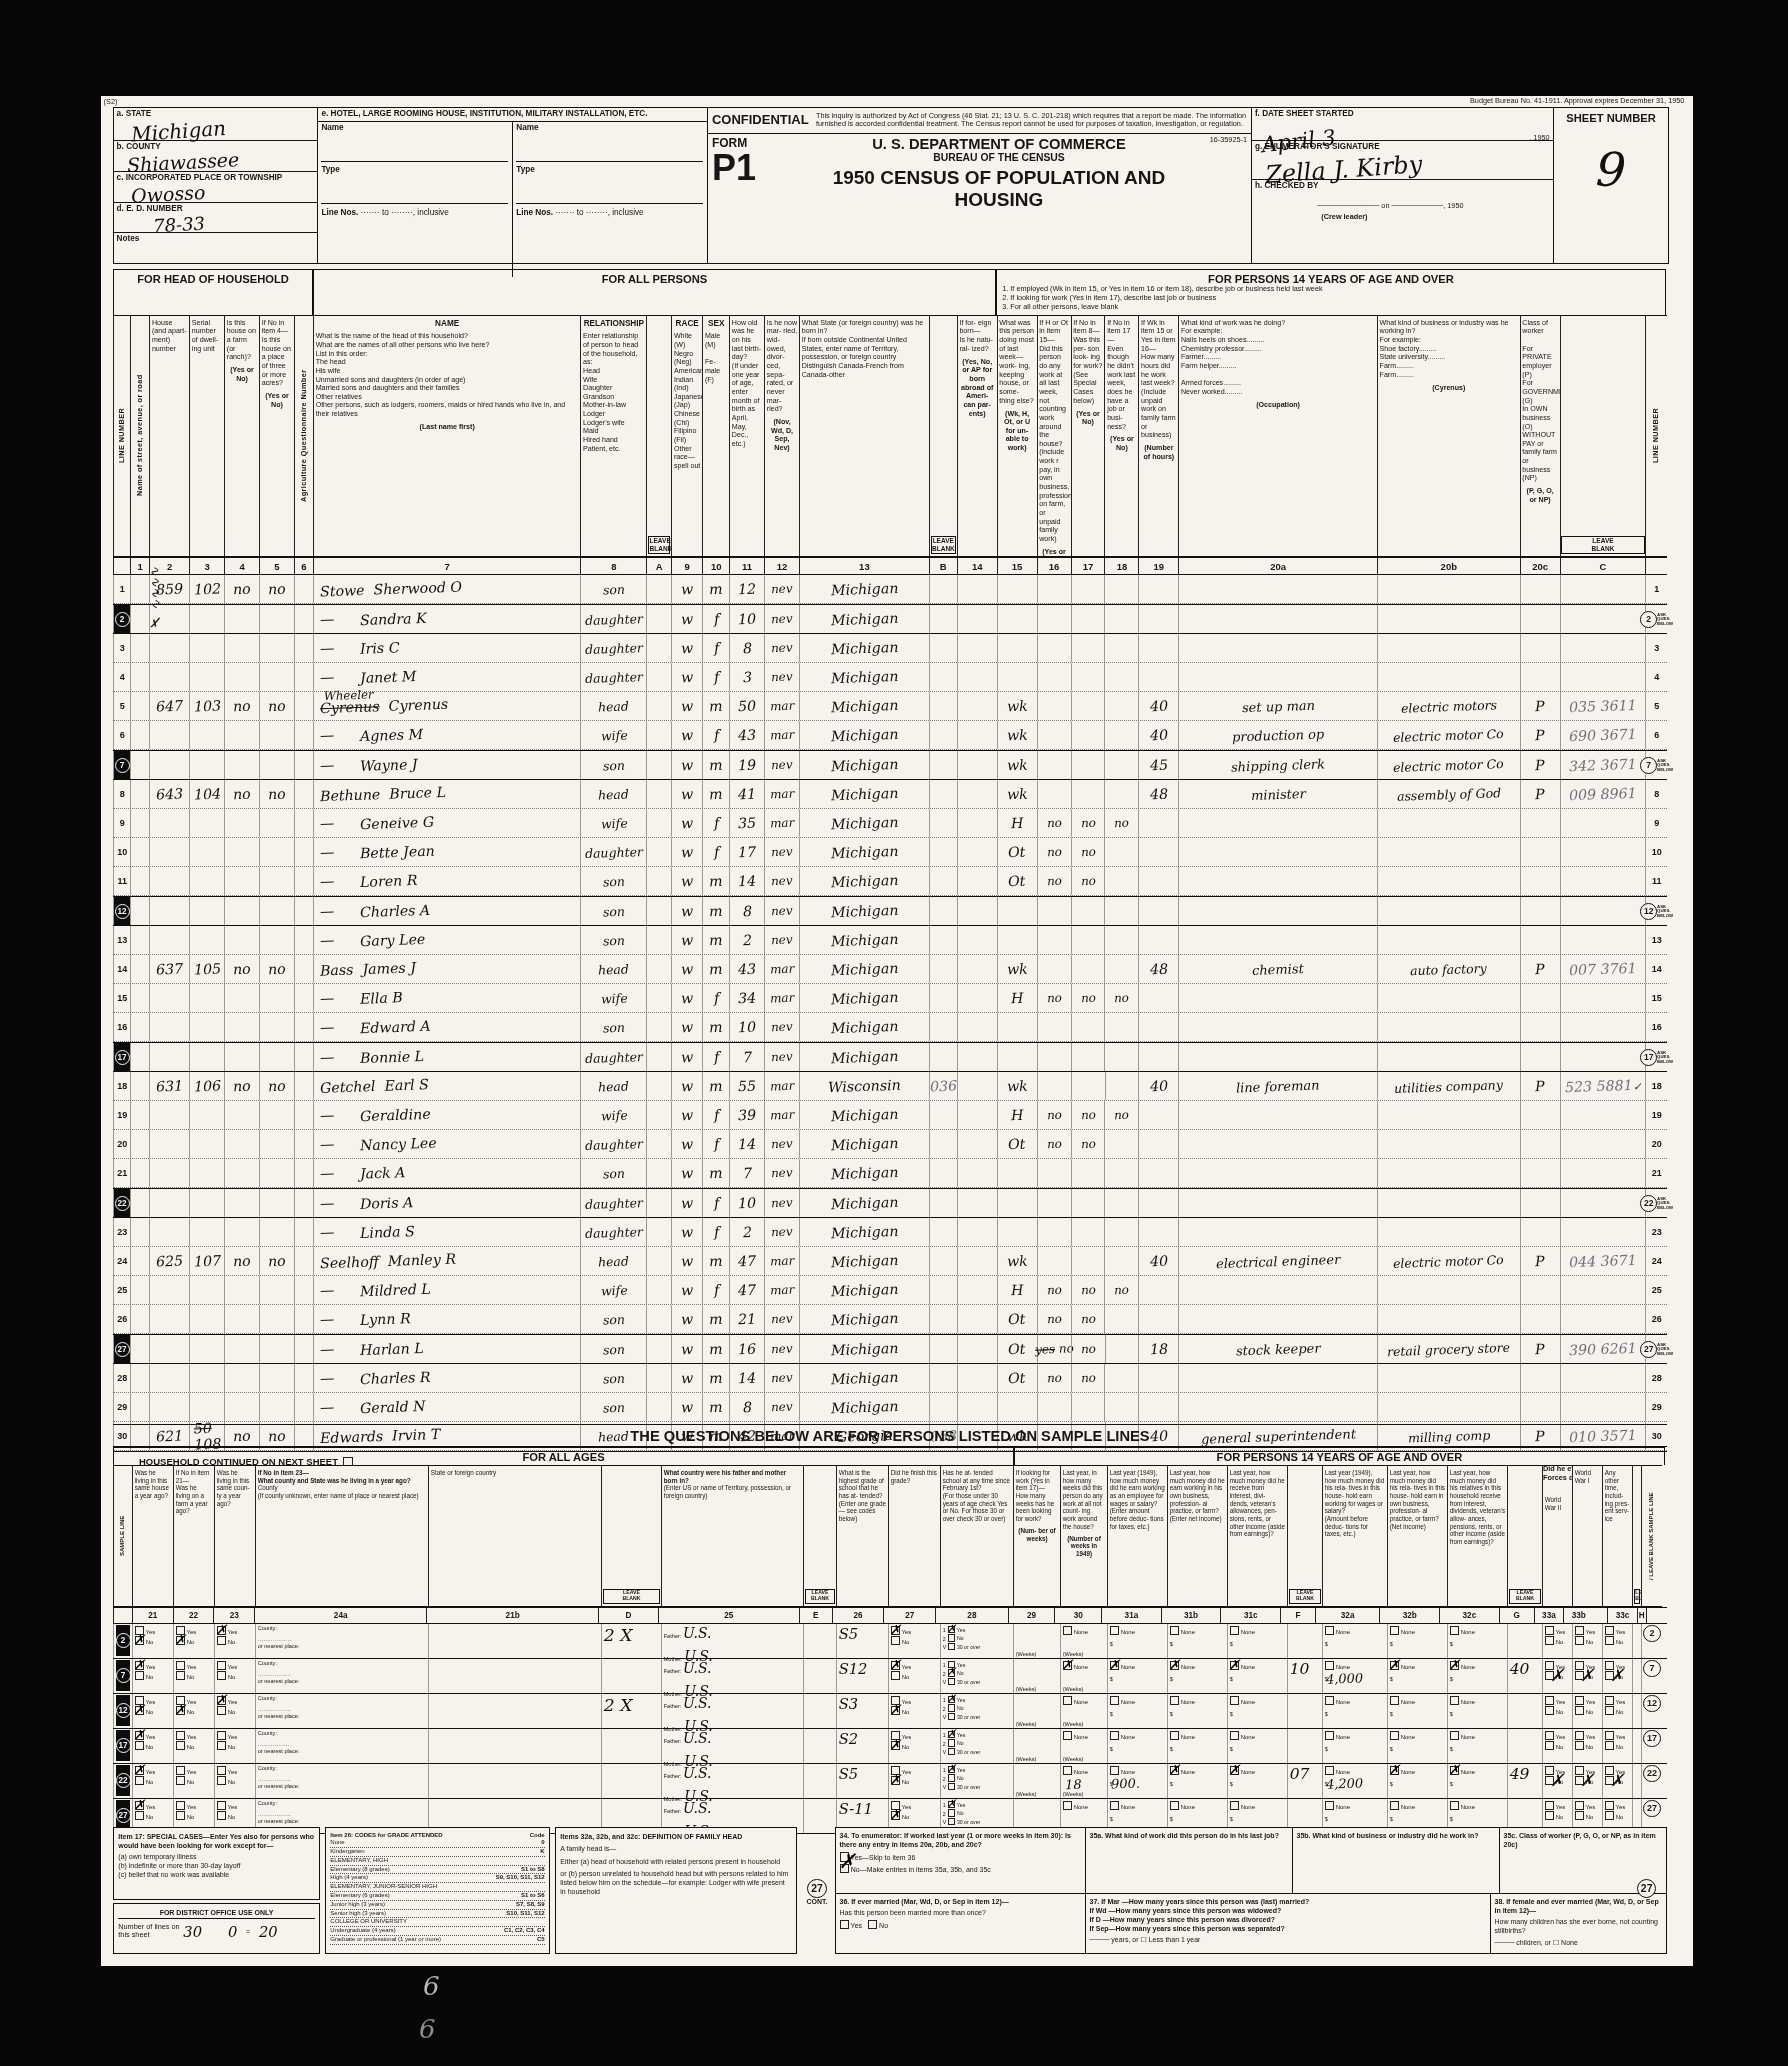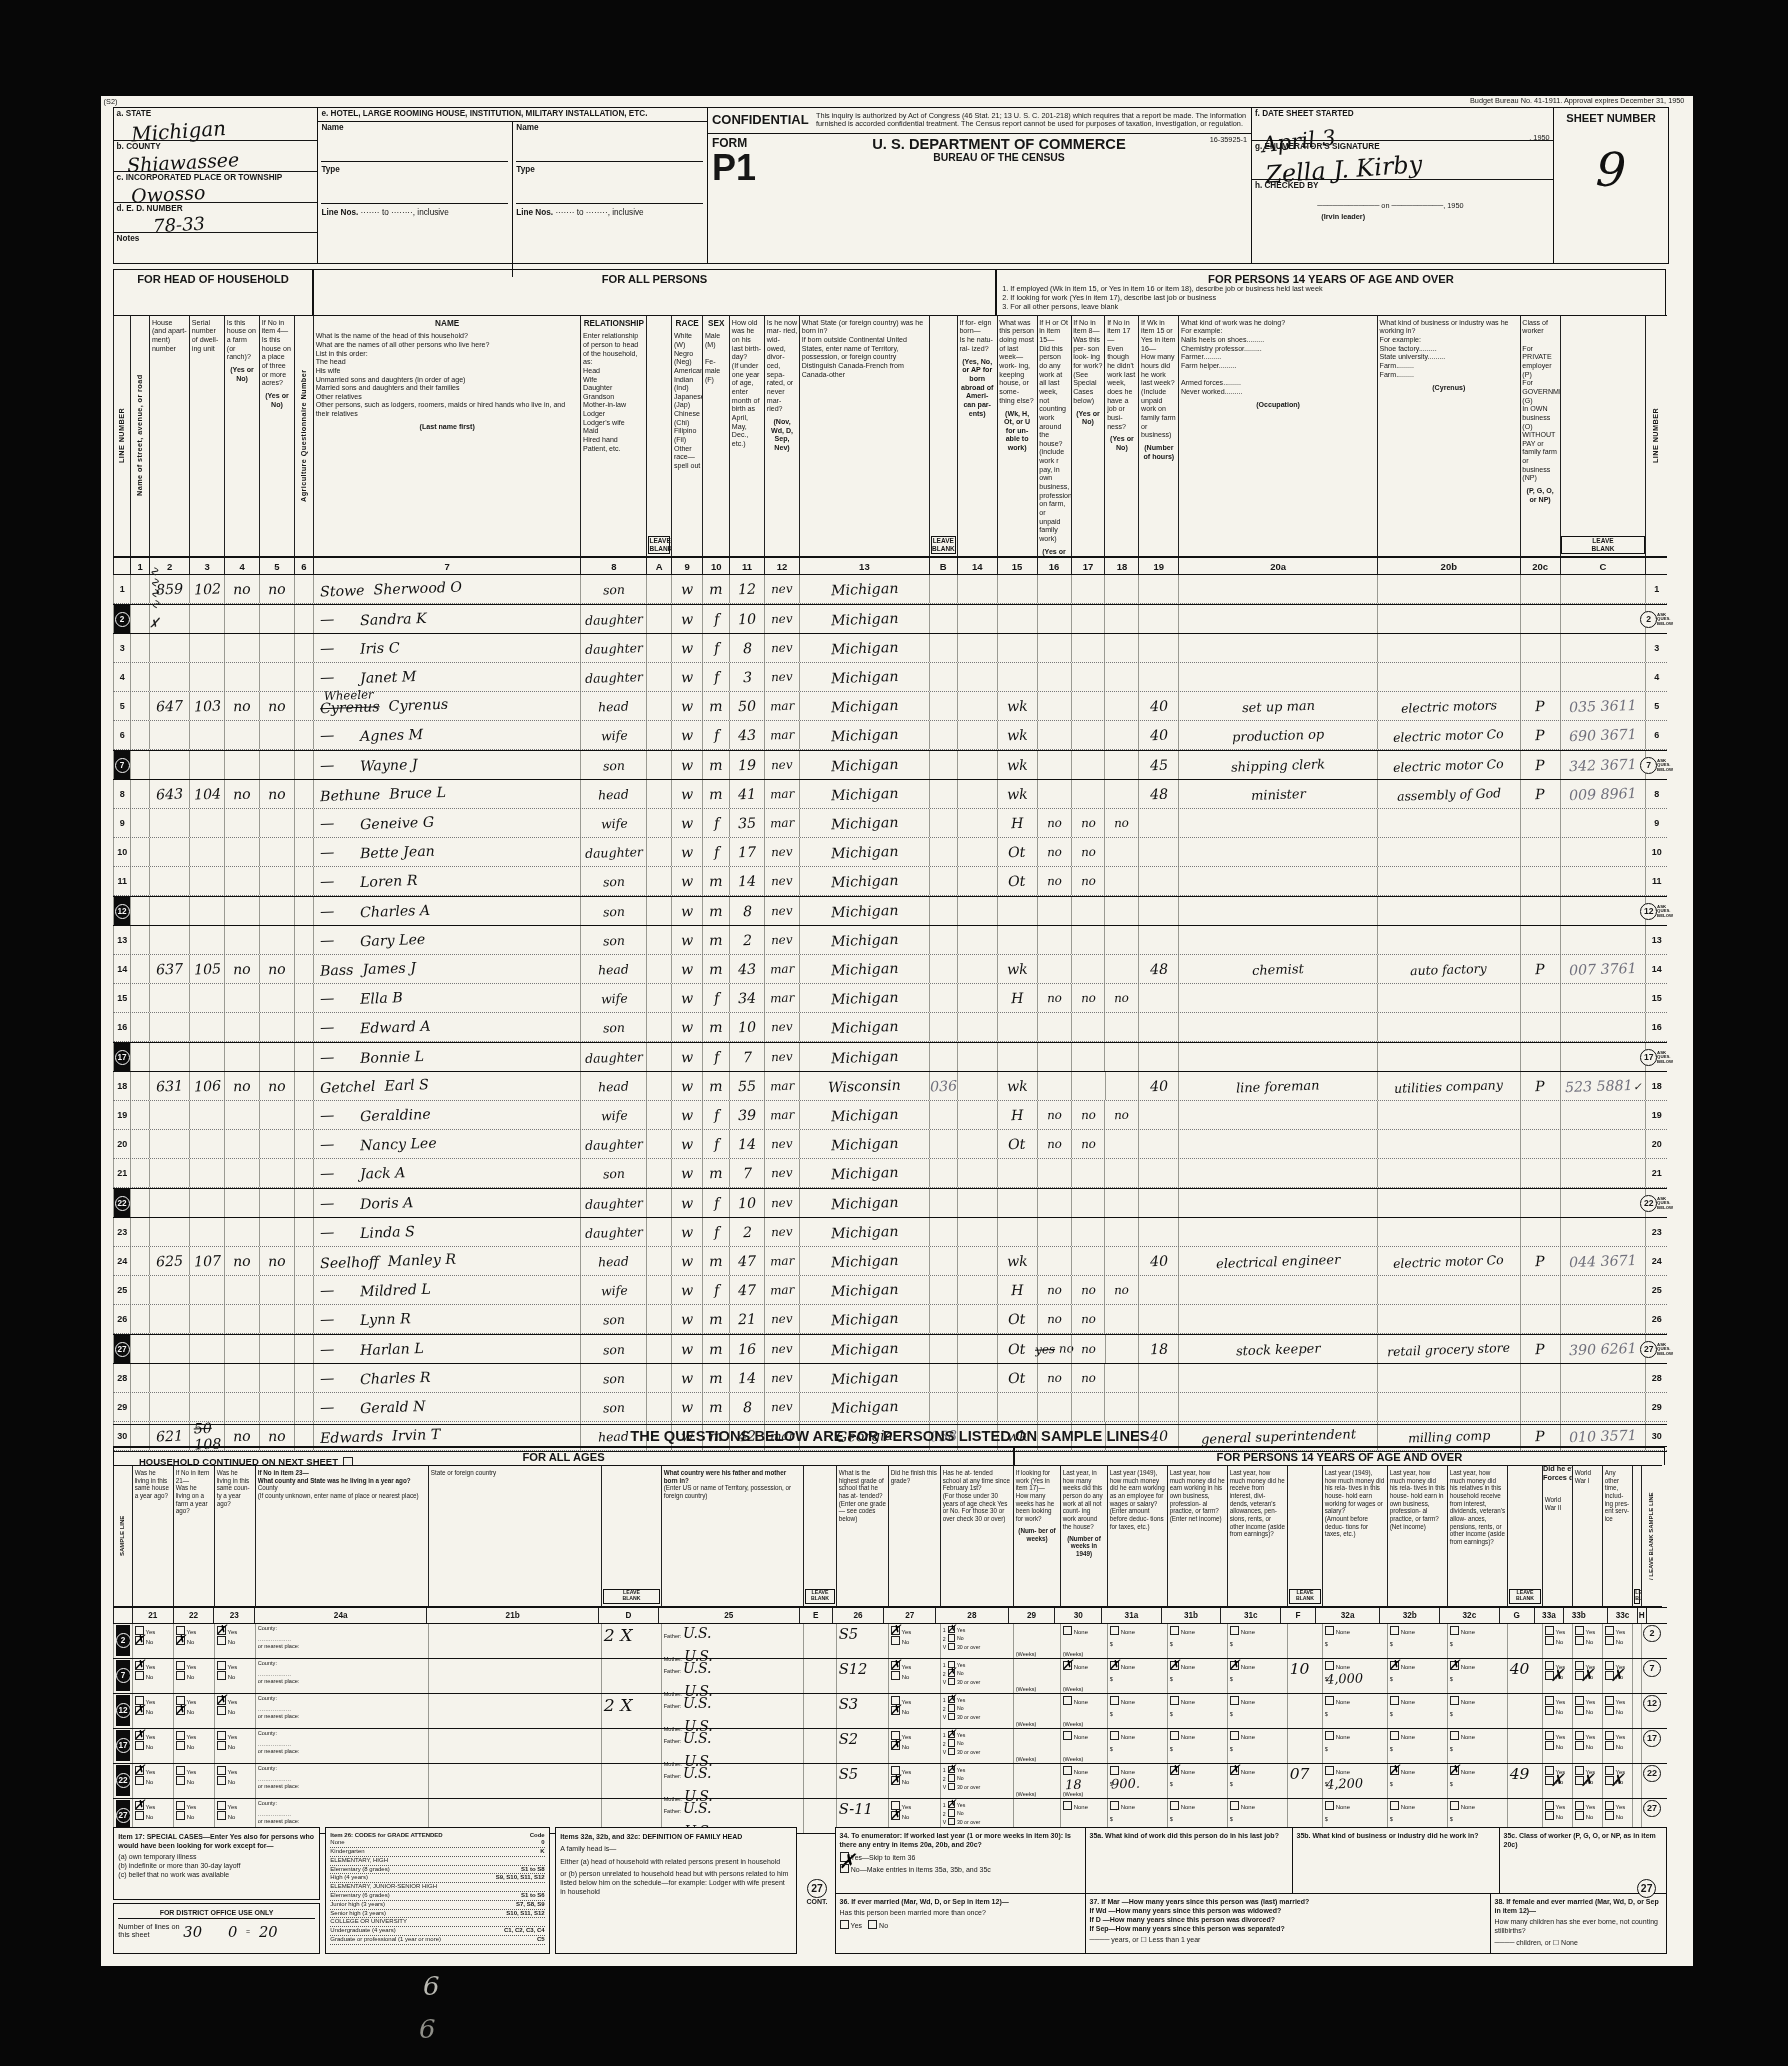--- a/index.html
+++ b/index.html
@@ -127,36 +127,37 @@
         <div class="tiny" style="flex:1;">This inquiry is authorized by Act of Congress (46 Stat. 21; 13 U. S. C. 201-218) which requires that a report be made. The information furnished is accorded confidential treatment.  The Census report cannot be used for purposes of taxation, investigation, or regulation.</div>
       </div>
       <div style="display:flex;padding:2.6px 4.3px;">
         <div style="width:86px;">
           <div class="b" style="font-size:12px;">FORM</div>
           <div class="b" style="font-size:36px;line-height:1;">P1</div>
         </div>
         <div class="cent" style="flex:1;">
           <div class="b" style="font-size:14.7px;">U. S. DEPARTMENT OF COMMERCE</div>
           <div class="b" style="font-size:10.4px;">BUREAU OF THE CENSUS</div>
+          <div class="b" style="font-size:19px;margin-top:3.5px;">1950 CENSUS OF POPULATION AND HOUSING</div>
         </div>
         <div class="tiny" style="width:47px;text-align:right;">16-35925-1</div>
       </div>
     </div>
 
     <div style="width:301px;border-right:1.3px solid #111;position:relative;">
       <div class="fld-label" style="padding:0.9px 2.6px;">f. DATE SHEET STARTED</div>
       <div class="hw" style="font-size:21.6px;margin:-1.7px 0 0 8.6px;transform:rotate(-6deg);">April 3</div>
       <div class="tiny abs" style="right:3.5px;top:26px;">, 1950</div>
       <div class="hline" style="margin-top:-2.6px;"></div>
       <div class="fld-label" style="padding:0.9px 2.6px;">g. ENUMERATOR'S SIGNATURE</div>
       <div class="hw" style="font-size:24px;margin:-0.9px 0 0 13px;transform:rotate(-4deg);">Zella J. Kirby</div>
       <div class="hline" style="margin-top:0.9px;"></div>
       <div class="fld-label" style="padding:0.9px 2.6px;">h. CHECKED BY</div>
       <div class="tiny" style="margin:11.2px 0 0 65px;">──────────── <span>on</span> ──────────<span>, 1950</span></div>
-      <div class="tiny b" style="margin:1.7px 0 0 69px;">(Irvin leader)</div>
+      <div class="tiny b" style="margin:1.7px 0 0 69px;">(Crew leader)</div>
     </div>
 
     <div style="width:114px;position:relative;">
       <div class="b cent" style="font-size:11.2px;padding-top:3.5px;line-height:1.15;">SHEET NUMBER</div>
       <div class="hw cent" style="font-size:47px;margin-top:17.3px;transform:rotate(3deg);">9</div>
     </div>
   </div>
 
   <div id="mtable">
         <div class="grow">

